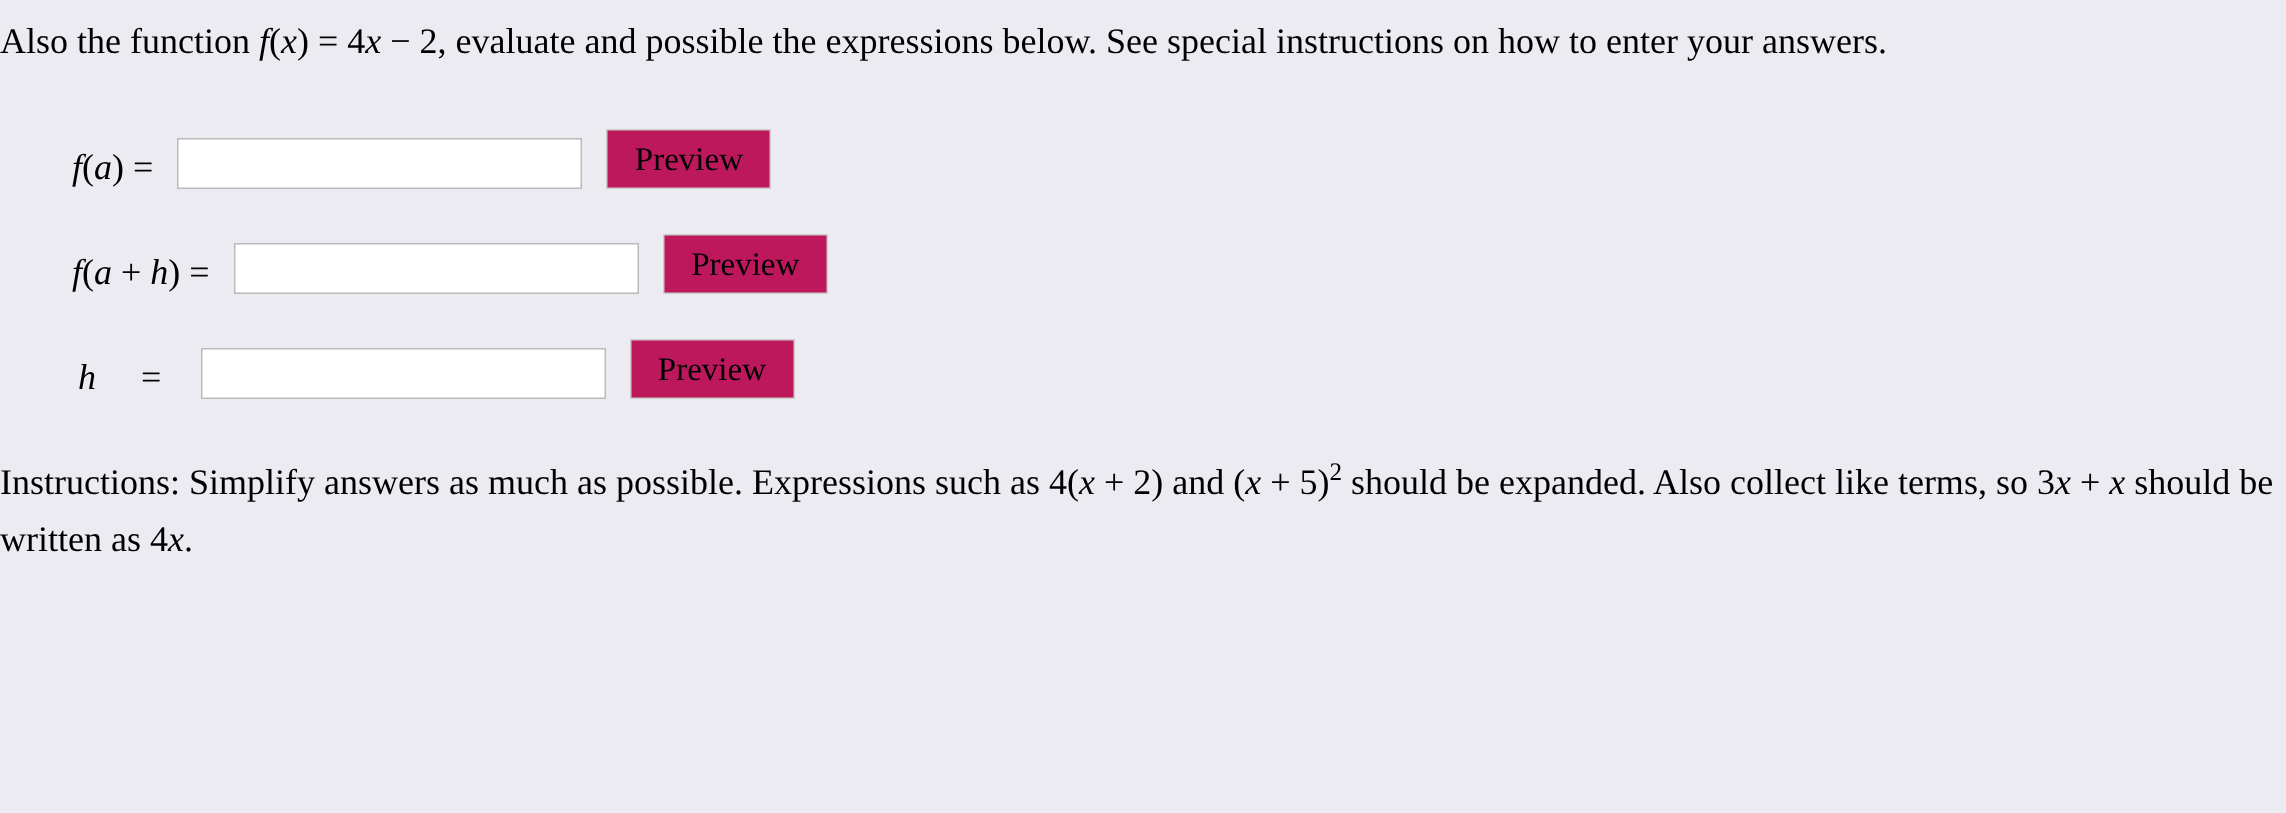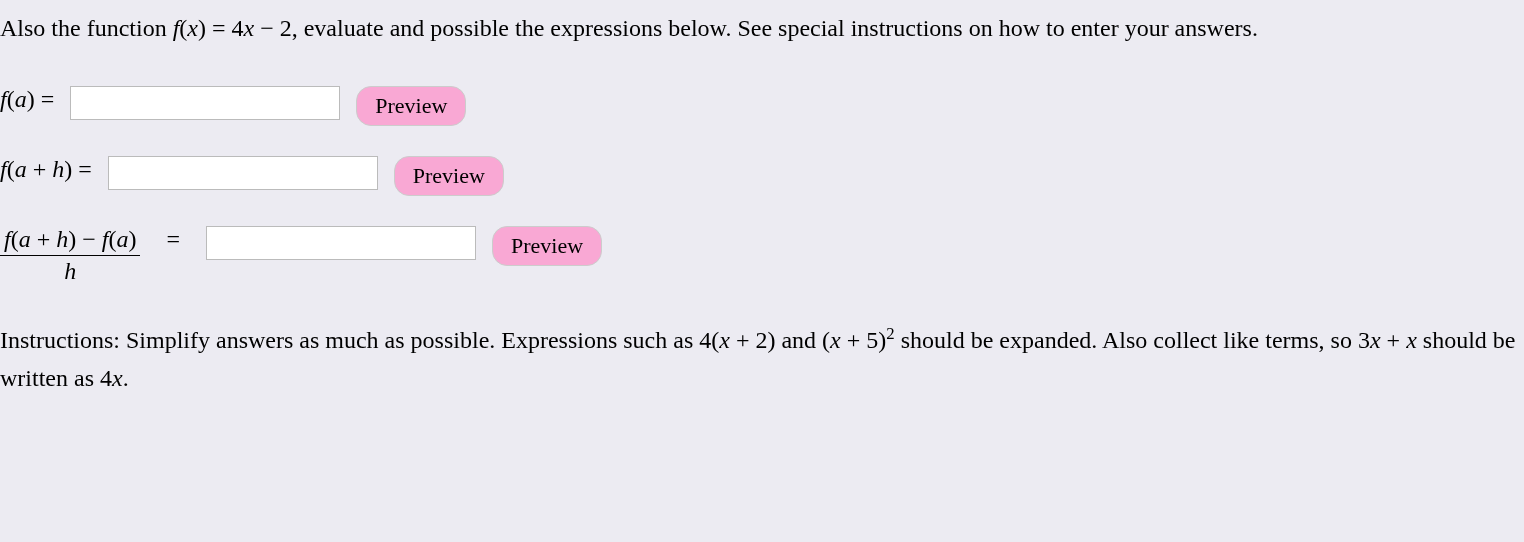--- a/index.html
+++ b/index.html
@@ -18,37 +18,38 @@
     .intro {
       margin-bottom: 40px;
       line-height: 1.5;
     }
     .math-italic {
       font-style: italic;
       font-family: 'Times New Roman', serif;
     }
     .row {
       display: flex;
-      align-items: flex-start;
+      align-items: flex-end;
       margin-bottom: 30px;
       gap: 16px;
+      padding-left: 48px;
     }
     .input-box {
       width: 270px;
       height: 34px;
       border: 1px solid #bbb;
       background: #fff;
       font-size: 18px;
       padding: 2px 6px;
       font-family: Arial, sans-serif;
     }
     .preview-btn {
-      background: #f9a8d4;
+      background: #be185d;
       border: 1px solid #ccc;
-      border-radius: 15px;
+      border-radius: 0;
       padding: 6px 18px;
       font-size: 22px;
       font-family: Georgia, 'Times New Roman', serif;
       cursor: pointer;
       color: #000;
     }
     .frac {
       display: inline-block;
       text-align: center;
       vertical-align: middle;
@@ -92,23 +93,20 @@
 <div class="row">
   <span>
     <span class="math-italic">f</span><span>(</span><span class="math-italic">a</span><span> + </span><span class="math-italic">h</span><span>)</span><span> = </span>
   </span>
   <input type="text" class="input-box" style="">
   <button class="preview-btn">Preview</button>
 </div>
 
 <div class="row">
   <span class="frac">
-    <span class="num">
-      <span class="math-italic">f</span><span>(</span><span class="math-italic">a</span><span> + </span><span class="math-italic">h</span><span>)</span><span> − </span><span class="math-italic">f</span><span>(</span><span class="math-italic">a</span><span>)</span>
-    </span>
     <span class="den">
       <span class="math-italic">h</span>
     </span>
   </span>
   <span class="eq-sign"> = </span>
   <input type="text" class="input-box" style="">
   <button class="preview-btn">Preview</button>
 </div>
 
 <div class="instructions">

